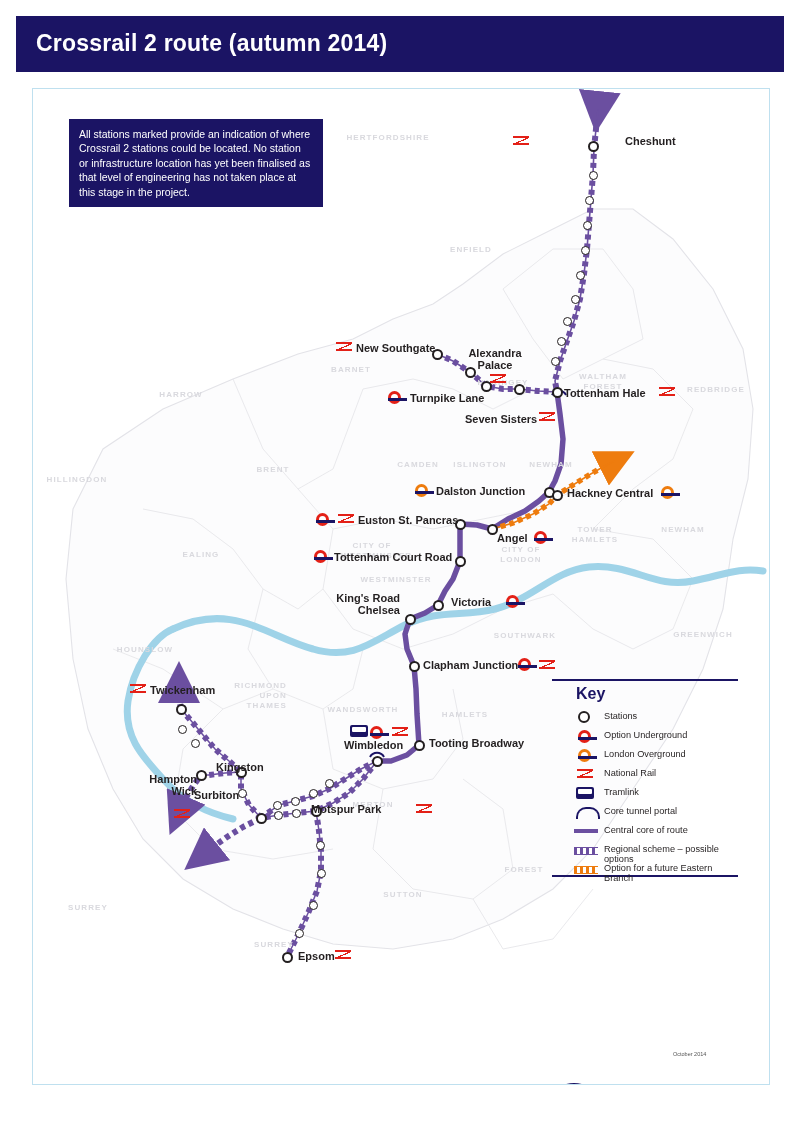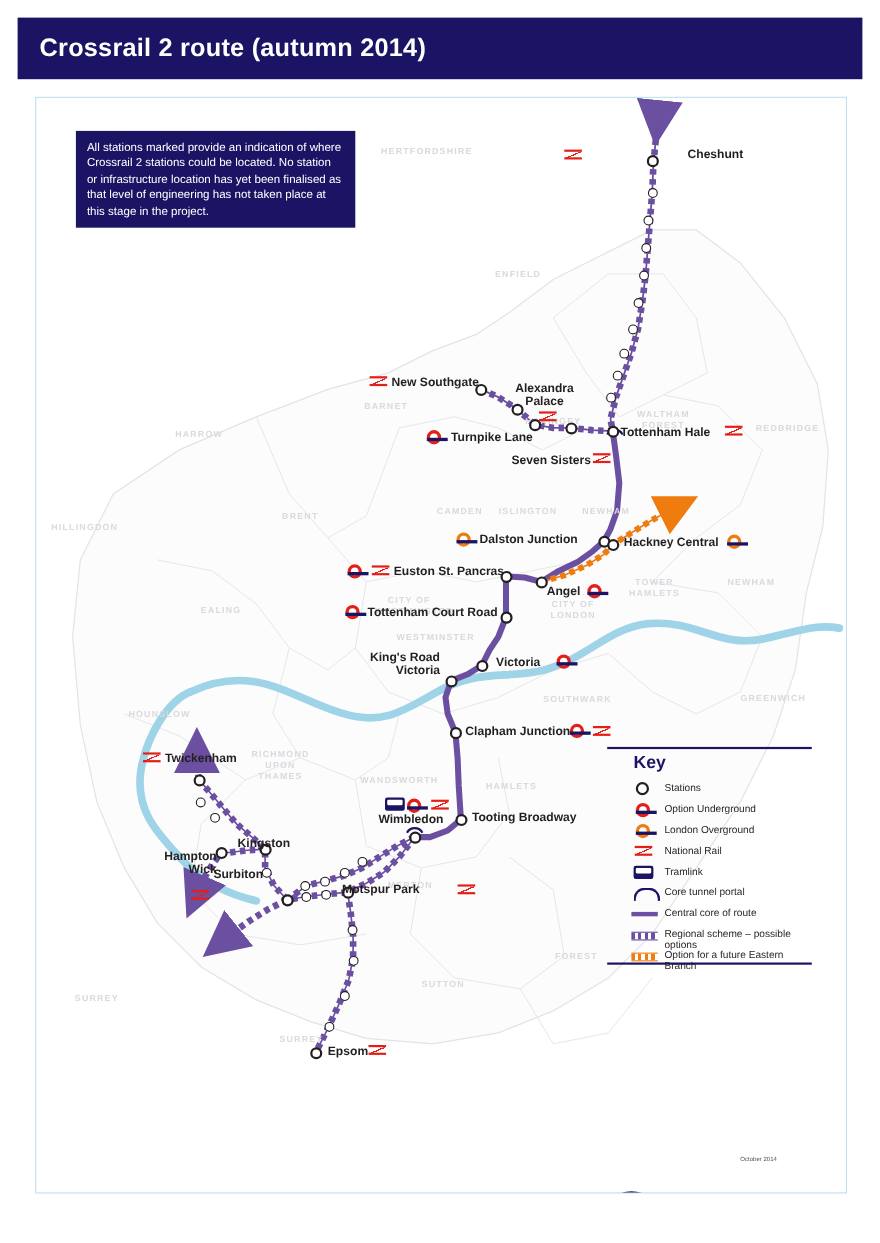--- a/index.html
+++ b/index.html
@@ -246,21 +246,21 @@
 LONDON</div>
       <div class="region-label" style="left:534px;top:436px;width:56px;">TOWER
 HAMLETS</div>
       <div class="region-label" style="left:620px;top:436px;width:60px;">NEWHAM</div>
       <div class="region-label" style="left:280px;top:486px;width:86px;margin-left:40px;">WESTMINSTER</div>
       <div class="region-label" style="left:308px;top:452px;width:62px;">CITY OF
 WESTMINSTER</div>
       <div class="region-label" style="left:458px;top:521px;width:68px;margin-top:21px;">SOUTHWARK</div>
       <div class="region-label" style="left:636px;top:541px;width:68px;">GREENWICH</div>
       <div class="region-label" style="left:78px;top:556px;width:68px;">HOUNSLOW</div>
-      <div class="region-label" style="left:190px;top:592px;width:64px;">RICHMOND
+      <div class="region-label" style="left:190px;top:592px;width:64px;text-align:right;">RICHMOND
 UPON
 THAMES</div>
       <div class="region-label" style="left:292px;top:616px;width:76px;">WANDSWORTH</div>
       <div class="region-label" style="left:402px;top:621px;width:60px;">HAMLETS</div>
       <div class="region-label" style="left:312px;top:711px;width:56px;">MERTON</div>
       <div class="region-label" style="left:458px;top:776px;width:66px;">FOREST</div>
       <div class="region-label" style="left:342px;top:801px;width:56px;">SUTTON</div>
       <div class="region-label" style="left:26px;top:814px;width:58px;">SURREY</div>
       <div class="region-label" style="left:212px;top:851px;width:58px;">SURREY</div>
     </div>
@@ -323,21 +323,21 @@
       <div class="lbl center" style="left:424px;top:258px;width:76px;">Alexandra Palace</div>
       <div class="lbl" style="left:377px;top:303px;">Turnpike Lane</div>
       <div class="lbl" style="left:432px;top:324px;">Seven Sisters</div>
       <div class="lbl" style="left:531px;top:298px;">Tottenham Hale</div>
       <div class="lbl" style="left:403px;top:396px;">Dalston Junction</div>
       <div class="lbl" style="left:534px;top:398px;">Hackney Central</div>
       <div class="lbl" style="left:325px;top:425px;">Euston St. Pancras</div>
       <div class="lbl" style="left:464px;top:443px;">Angel</div>
       <div class="lbl" style="left:301px;top:462px;">Tottenham Court Road</div>
       <div class="lbl" style="left:418px;top:507px;">Victoria</div>
-      <div class="lbl two" style="left:281px;top:503px;width:86px;">King's Road Victoria</div>
+      <div class="lbl two" style="left:281px;top:503px;width:86px;">King's Road Chelsea</div>
       <div class="lbl" style="left:390px;top:570px;">Clapham Junction</div>
       <div class="lbl" style="left:396px;top:648px;">Tooting Broadway</div>
       <div class="lbl" style="left:311px;top:650px;">Wimbledon</div>
       <div class="lbl" style="left:117px;top:595px;">Twickenham</div>
       <div class="lbl two" style="left:102px;top:684px;width:62px;">Hampton Wick</div>
       <div class="lbl" style="left:183px;top:672px;">Kingston</div>
       <div class="lbl" style="left:161px;top:700px;">Surbiton</div>
       <div class="lbl" style="left:278px;top:714px;">Motspur Park</div>
       <div class="lbl" style="left:265px;top:861px;">Epsom</div>
     </div>

